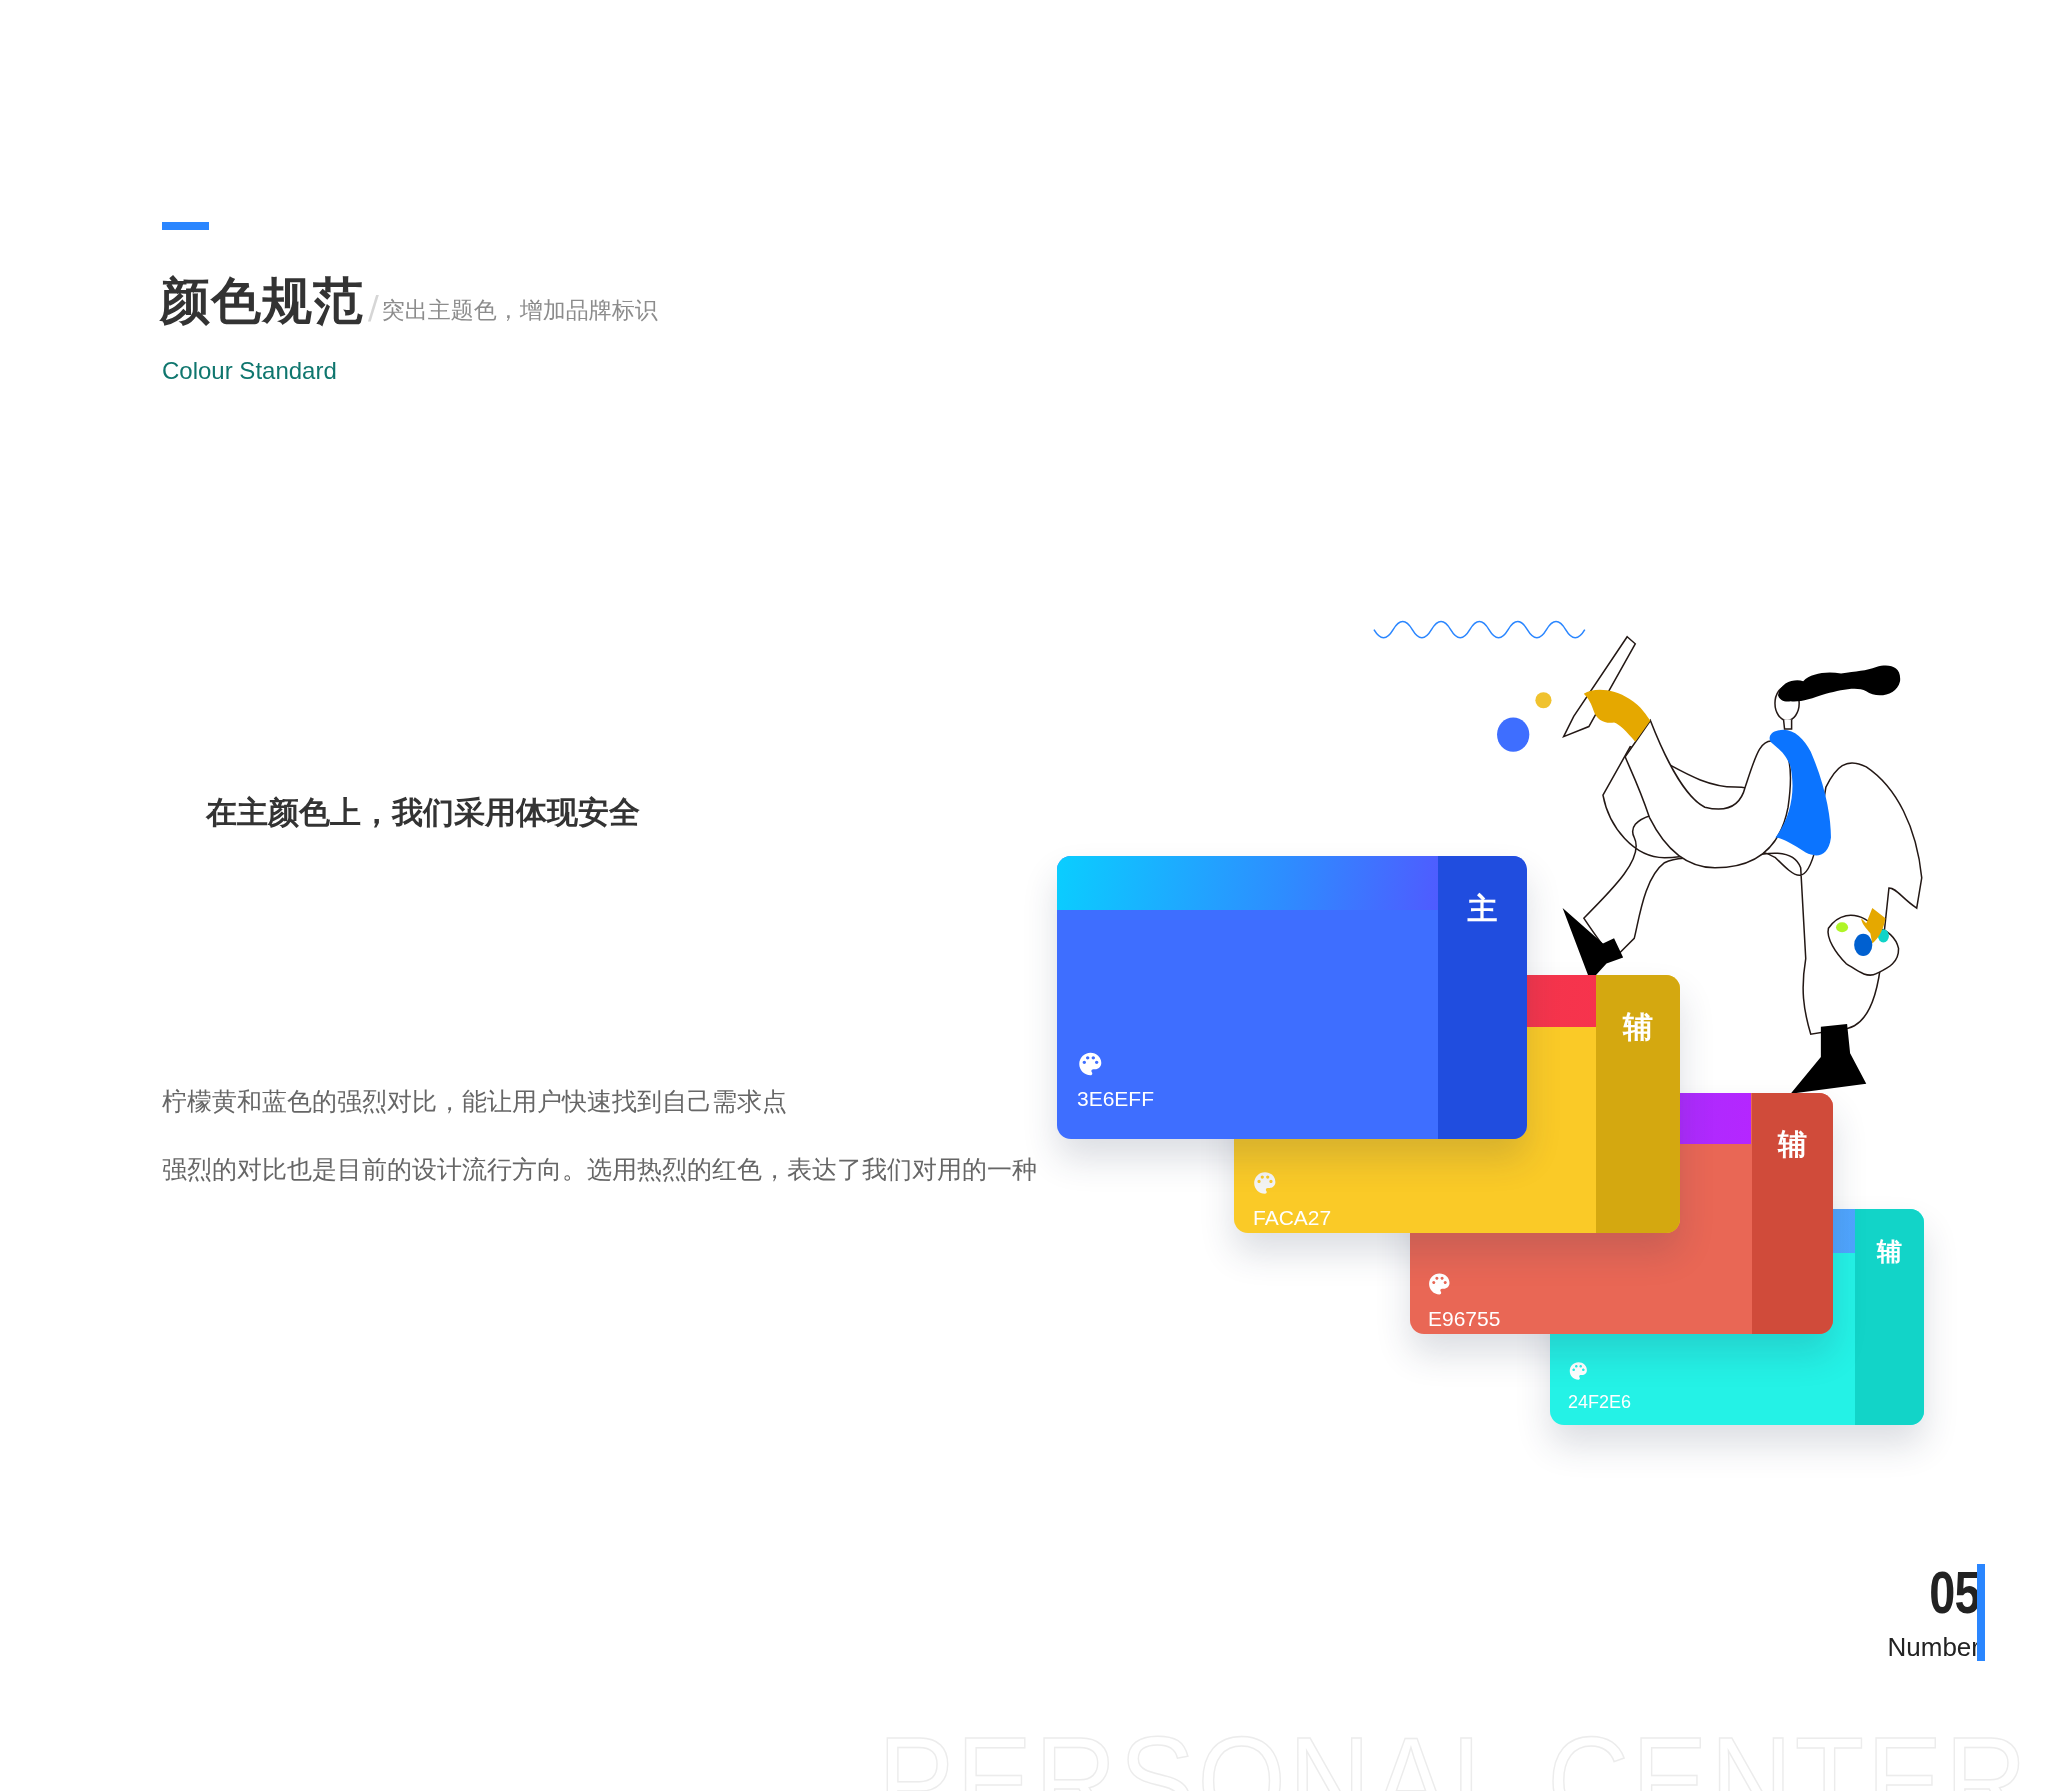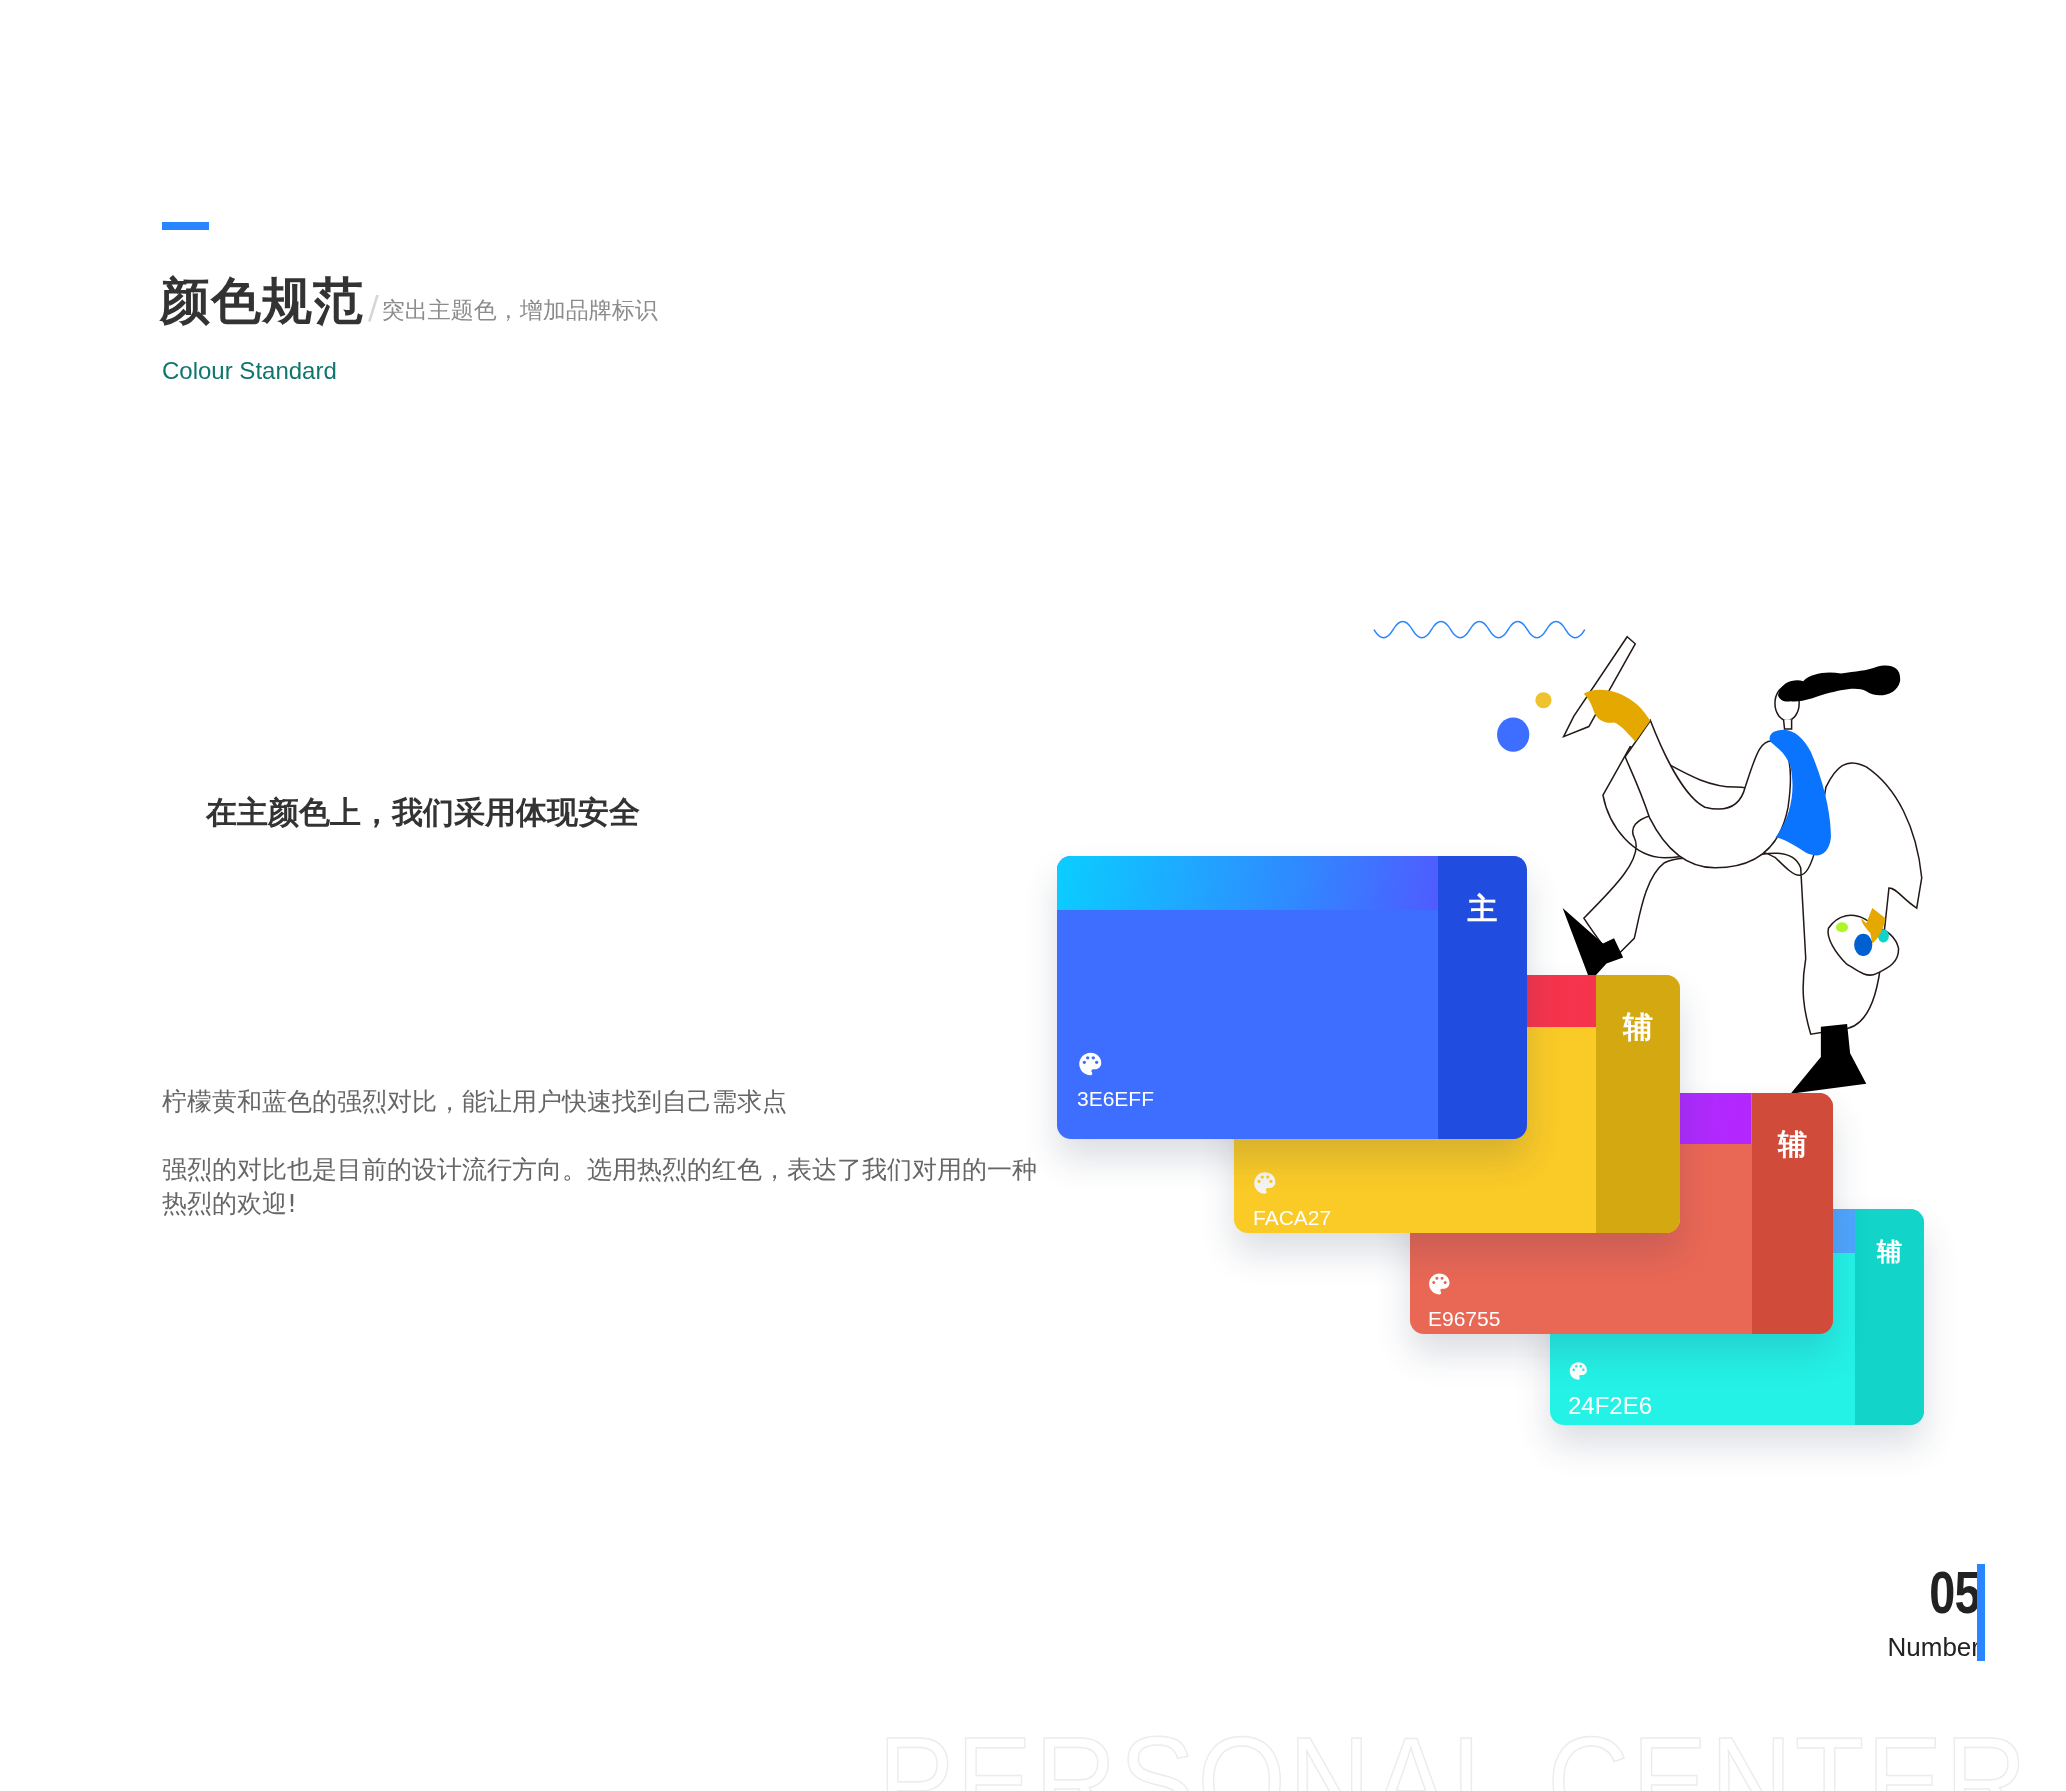--- a/index.html
+++ b/index.html
@@ -68,21 +68,20 @@
 <div class="abs title-en">Colour Standard</div>
 
 <div class="abs lead">
   <div>在主颜色上，我们采用体现安全</div>
 </div>
 
 <div class="abs body-text">
   <div>柠檬黄和蓝色的强烈对比，能让用户快速找到自己需求点</div>
   <div class="gap"></div>
   <div>强烈的对比也是目前的设计流行方向。选用热烈的红色，表达了我们对用的一种</div>
-  <div>热烈的欢迎!</div>
 </div>
 
 <svg class="illus" width="2066" height="1792" viewBox="0 0 4096 3552">
 
   <path d="M2724 1248 q19 32 38 0 t38 0 t38 0 t38 0 t38 0 t38 0 t38 0 t38 0 t38 0 t38 0 t38 0" fill="none" stroke="#2A86FF" stroke-width="3"></path>
 
   <ellipse cx="3060" cy="1388" rx="16" ry="16" fill="#F0C22E"></ellipse>
   <ellipse cx="3000" cy="1456" rx="32" ry="34" fill="#3E6EFF"></ellipse>
 
   <path d="M3232 1480 L3178 1576 C3190 1640 3240 1700 3300 1700 C3380 1700 3450 1660 3520 1700 C3560 1740 3580 1760 3600 1680 L3620 1560 C3640 1520 3660 1500 3700 1520 C3760 1560 3800 1640 3810 1740 L3800 1800 C3770 1780 3760 1760 3745 1760 L3730 1900 C3720 2000 3690 2040 3650 2040 L3590 2050 C3575 2000 3570 1960 3580 1900 L3570 1720 C3555 1680 3500 1690 3460 1700 C3400 1710 3340 1690 3300 1710 C3260 1740 3250 1820 3240 1860 L3200 1900 C3180 1880 3160 1850 3140 1820 C3200 1760 3260 1700 3240 1660 C3220 1620 3300 1600 3380 1610 C3460 1620 3520 1560 3440 1560 C3360 1560 3300 1500 3232 1480 Z" fill="#ffffff" stroke="#231815" stroke-width="3"></path>
@@ -113,21 +112,21 @@
 </svg>
 
 <div class="card card-teal">
   <div class="band" style="width:305px;height:44px;background:linear-gradient(100deg,#5DB0F0,#4FA5FF);"></div>
   <div class="stripe" style="width:69px;background:#12D4C8;">
     <span style="font-size:25px;margin-top:26px;">辅</span>
   </div>
   <svg class="palette" style="left:18px;top:151px;" width="21" height="22" viewBox="0 0 24 24">
       <path fill="#fff" d="M12 2C6.5 2 2 6.5 2 12s4.5 10 10 10c.9 0 1.6-.7 1.6-1.6 0-.4-.2-.8-.4-1.1-.3-.3-.4-.7-.4-1.1 0-.9.7-1.6 1.6-1.6H16c3.1 0 5.6-2.5 5.6-5.6C21.6 6 17.3 2 12 2zM6.5 12c-.8 0-1.5-.7-1.5-1.5S5.7 9 6.5 9 8 9.7 8 10.5 7.3 12 6.5 12zm3-4C8.7 8 8 7.3 8 6.5S8.7 5 9.5 5s1.5.7 1.5 1.5S10.3 8 9.5 8zm5 0c-.8 0-1.5-.7-1.5-1.5S13.7 5 14.5 5s1.5.7 1.5 1.5S15.3 8 14.5 8zm3 4c-.8 0-1.5-.7-1.5-1.5S16.7 9 17.5 9s1.5.7 1.5 1.5-.7 1.5-1.5 1.5z"></path>
     </svg>
-  <div class="hex" style="left:18px;top:183px;font-size:24px;">24F2E6</div>
+  <div class="hex" style="left:18px;top:183px;font-size:18px;">24F2E6</div>
 </div>
 
 <div class="card card-red">
   <div class="band" style="width:341px;height:51px;background:linear-gradient(100deg,#8F40F5,#B526FF);"></div>
   <div class="stripe" style="width:81px;background:#D04B3A;">
     <span style="font-size:29px;margin-top:32px;">辅</span>
   </div>
   <svg class="palette" style="left:17px;top:178px;" width="25" height="26" viewBox="0 0 24 24">
       <path fill="#fff" d="M12 2C6.5 2 2 6.5 2 12s4.5 10 10 10c.9 0 1.6-.7 1.6-1.6 0-.4-.2-.8-.4-1.1-.3-.3-.4-.7-.4-1.1 0-.9.7-1.6 1.6-1.6H16c3.1 0 5.6-2.5 5.6-5.6C21.6 6 17.3 2 12 2zM6.5 12c-.8 0-1.5-.7-1.5-1.5S5.7 9 6.5 9 8 9.7 8 10.5 7.3 12 6.5 12zm3-4C8.7 8 8 7.3 8 6.5S8.7 5 9.5 5s1.5.7 1.5 1.5S10.3 8 9.5 8zm5 0c-.8 0-1.5-.7-1.5-1.5S13.7 5 14.5 5s1.5.7 1.5 1.5S15.3 8 14.5 8zm3 4c-.8 0-1.5-.7-1.5-1.5S16.7 9 17.5 9s1.5.7 1.5 1.5-.7 1.5-1.5 1.5z"></path>
     </svg>

